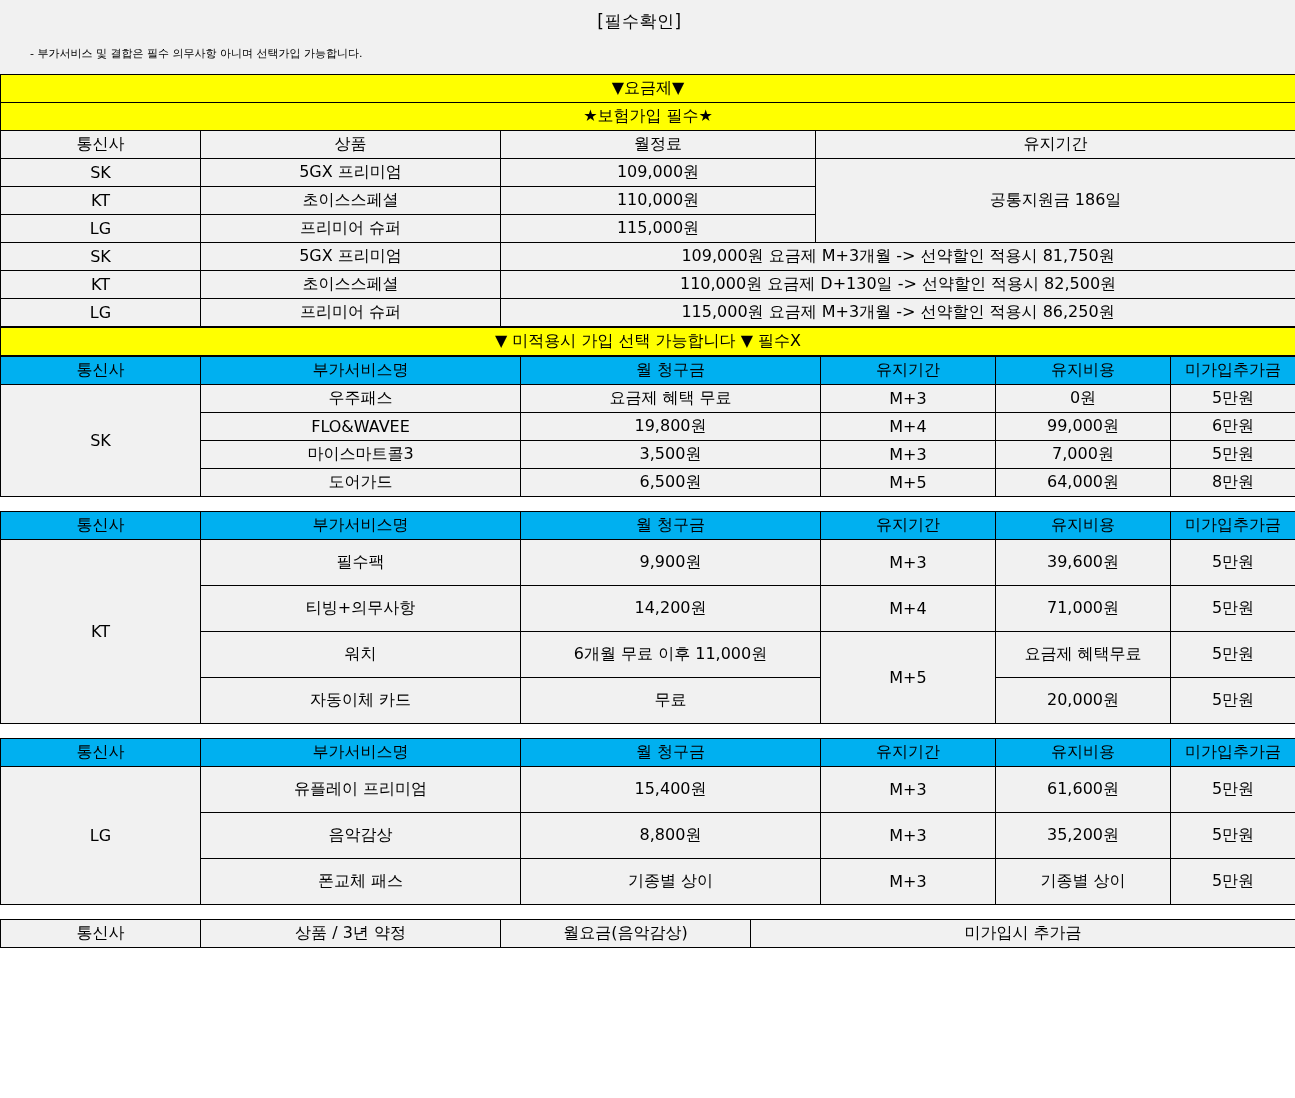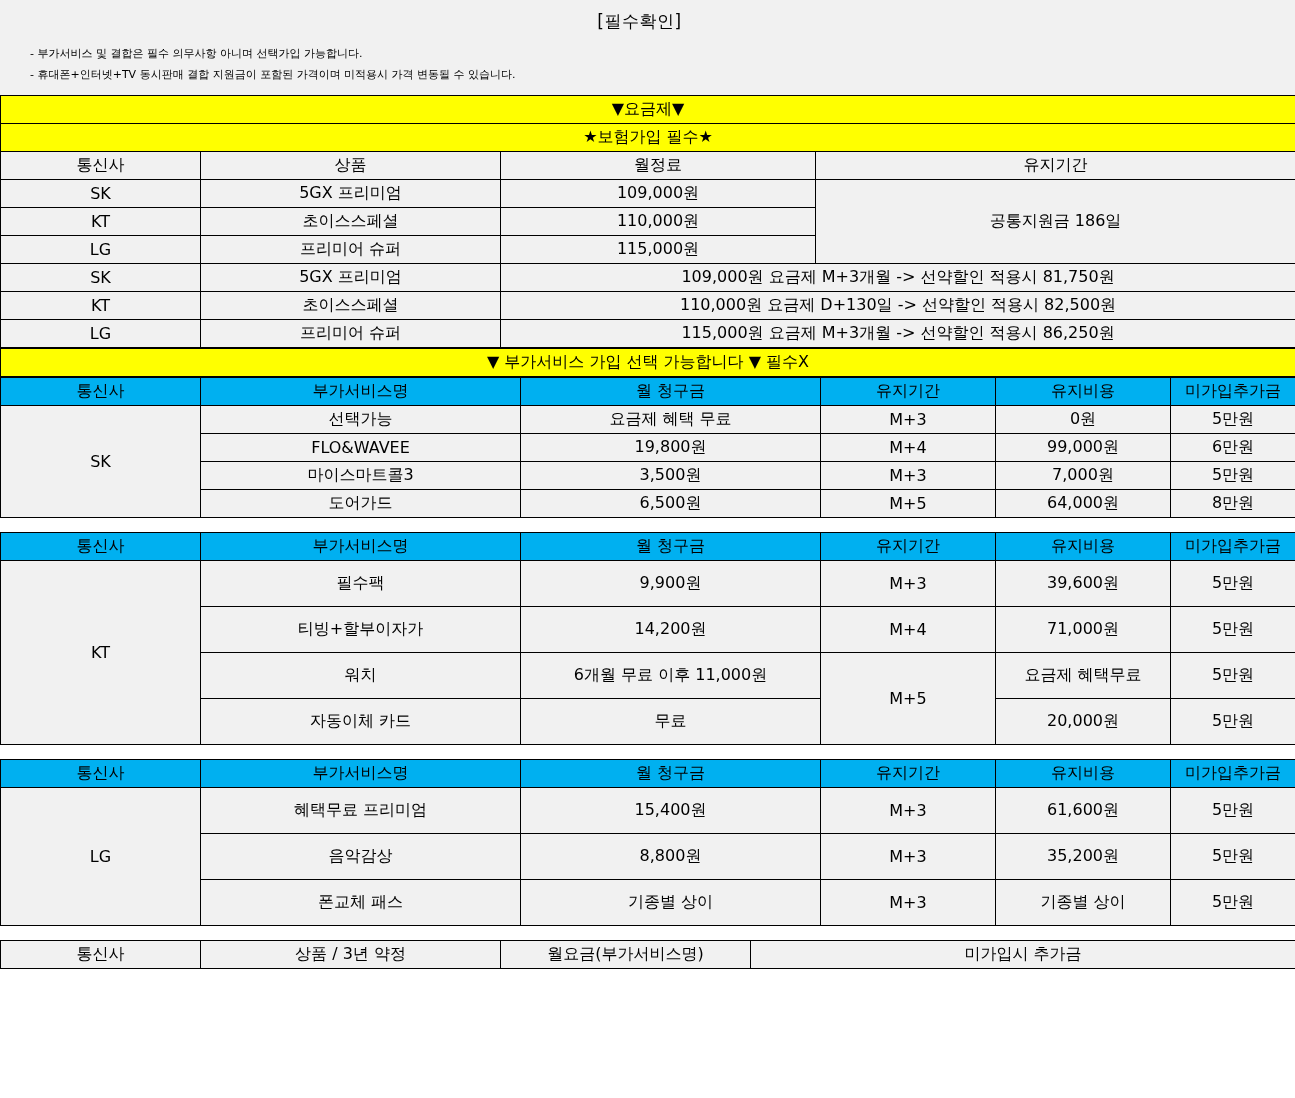--- a/index.html
+++ b/index.html
@@ -93,21 +93,20 @@
   .tall { height: 46px; }
 </style>
 </head>
 <body>
 
 <div class="page">
 
   <div class="notice">
     <div class="notice-title">[필수확인]</div>
     <div class="notice-line">- 부가서비스 및 결합은 필수 의무사항 아니며 선택가입 가능합니다.</div>
-    <div class="notice-line">- 휴대폰+인터넷+TV 동시판매 결합 지원금이 포함된 가격이며 미적용시 가격 변동될 수 있습니다.</div>
   </div>
 
   <table class="grid">
     <colgroup>
       <col class="c-carrier">
         <col class="c-product">
         <col class="c-fee">
         <col class="c-keep">
     </colgroup>
     <tbody>
@@ -158,21 +157,21 @@
       </tr>
     </tbody>
   </table>
 
   <table class="grid">
     <colgroup>
         <col style="width:1295px">
       </colgroup>
     <tbody>
       <tr class="band-yellow">
-        <td>▼ 부가서비스 가입 선택 가능합니다 ▼ 필수X</td>
+        <td>▼ 미적용시 가입 선택 가능합니다 ▼ 필수X</td>
       </tr>
     </tbody>
   </table>
 
   <table class="grid">
     <colgroup>
       <col class="a-carrier">
         <col class="a-name">
         <col class="a-bill">
         <col class="a-period">
@@ -183,21 +182,21 @@
       <tr class="band-blue">
         <td>통신사</td>
         <td>부가서비스명</td>
         <td>월 청구금</td>
         <td>유지기간</td>
         <td>유지비용</td>
         <td>미가입추가금</td>
       </tr>
       <tr>
         <td rowspan="4">SK</td>
-        <td>선택가능</td>
+        <td>우주패스</td>
         <td>요금제 혜택 무료</td>
         <td>M+3</td>
         <td>0원</td>
         <td>5만원</td>
       </tr>
       <tr>
         <td>FLO&amp;WAVEE</td>
         <td>19,800원</td>
         <td>M+4</td>
         <td>99,000원</td>
@@ -242,21 +241,21 @@
       </tr>
       <tr class="tall">
         <td rowspan="4">KT</td>
         <td>필수팩</td>
         <td>9,900원</td>
         <td class="bold">M+3</td>
         <td>39,600원</td>
         <td>5만원</td>
       </tr>
       <tr class="tall">
-        <td>티빙+할부이자가</td>
+        <td>티빙+의무사항</td>
         <td>14,200원</td>
         <td class="bold">M+4</td>
         <td>71,000원</td>
         <td>5만원</td>
       </tr>
       <tr class="tall">
         <td>워치</td>
         <td>6개월 무료 이후 11,000원</td>
         <td class="bold" rowspan="2">M+5</td>
         <td class="bold">요금제 혜택무료</td>
@@ -286,21 +285,21 @@
       <tr class="band-blue">
         <td>통신사</td>
         <td>부가서비스명</td>
         <td>월 청구금</td>
         <td>유지기간</td>
         <td>유지비용</td>
         <td>미가입추가금</td>
       </tr>
       <tr class="tall">
         <td rowspan="3">LG</td>
-        <td>혜택무료 프리미엄</td>
+        <td>유플레이 프리미엄</td>
         <td>15,400원</td>
         <td class="bold">M+3</td>
         <td>61,600원</td>
         <td>5만원</td>
       </tr>
       <tr class="tall">
         <td>음악감상</td>
         <td>8,800원</td>
         <td class="bold">M+3</td>
         <td>35,200원</td>
@@ -322,20 +321,20 @@
     <colgroup>
       <col class="b-carrier">
         <col class="b-product">
         <col class="b-fee">
         <col class="b-extra">
     </colgroup>
     <tbody>
       <tr class="hdr">
         <td>통신사</td>
         <td>상품 / 3년 약정</td>
-        <td>월요금(부가서비스명)</td>
+        <td>월요금(음악감상)</td>
         <td>미가입시 추가금</td>
       </tr>
 
     </tbody>
   </table>
 
 </div>
 
 </body></html>

